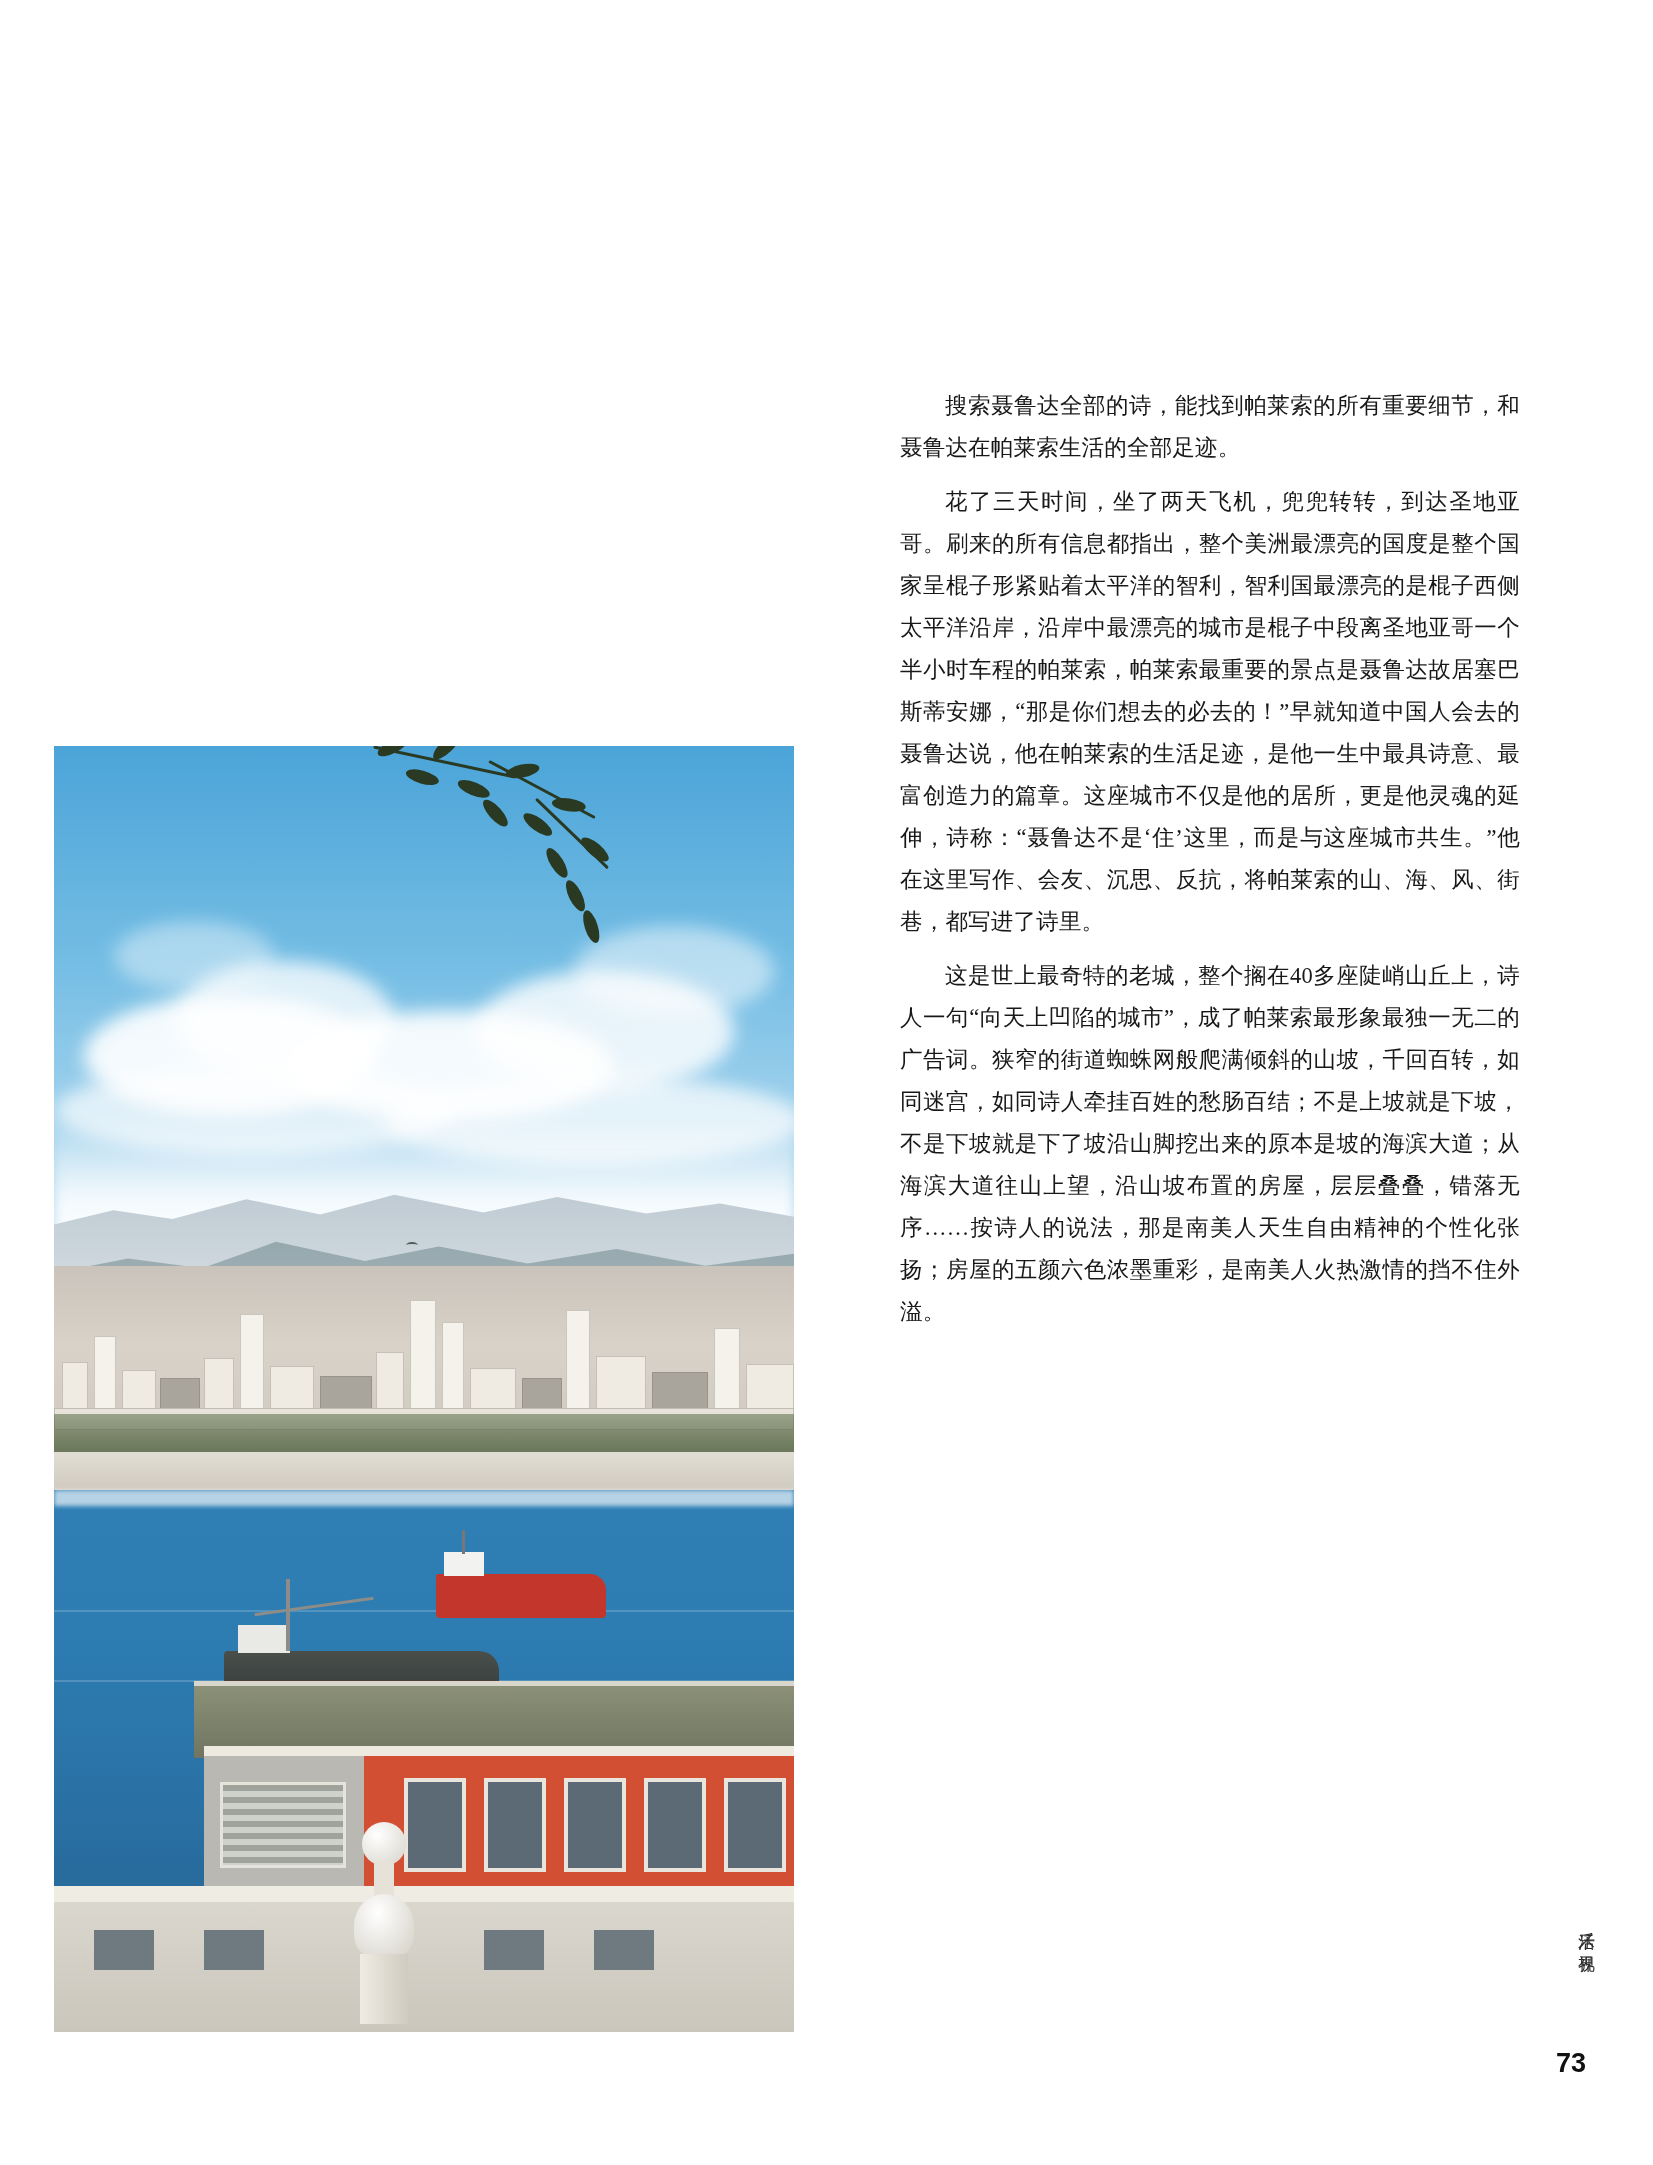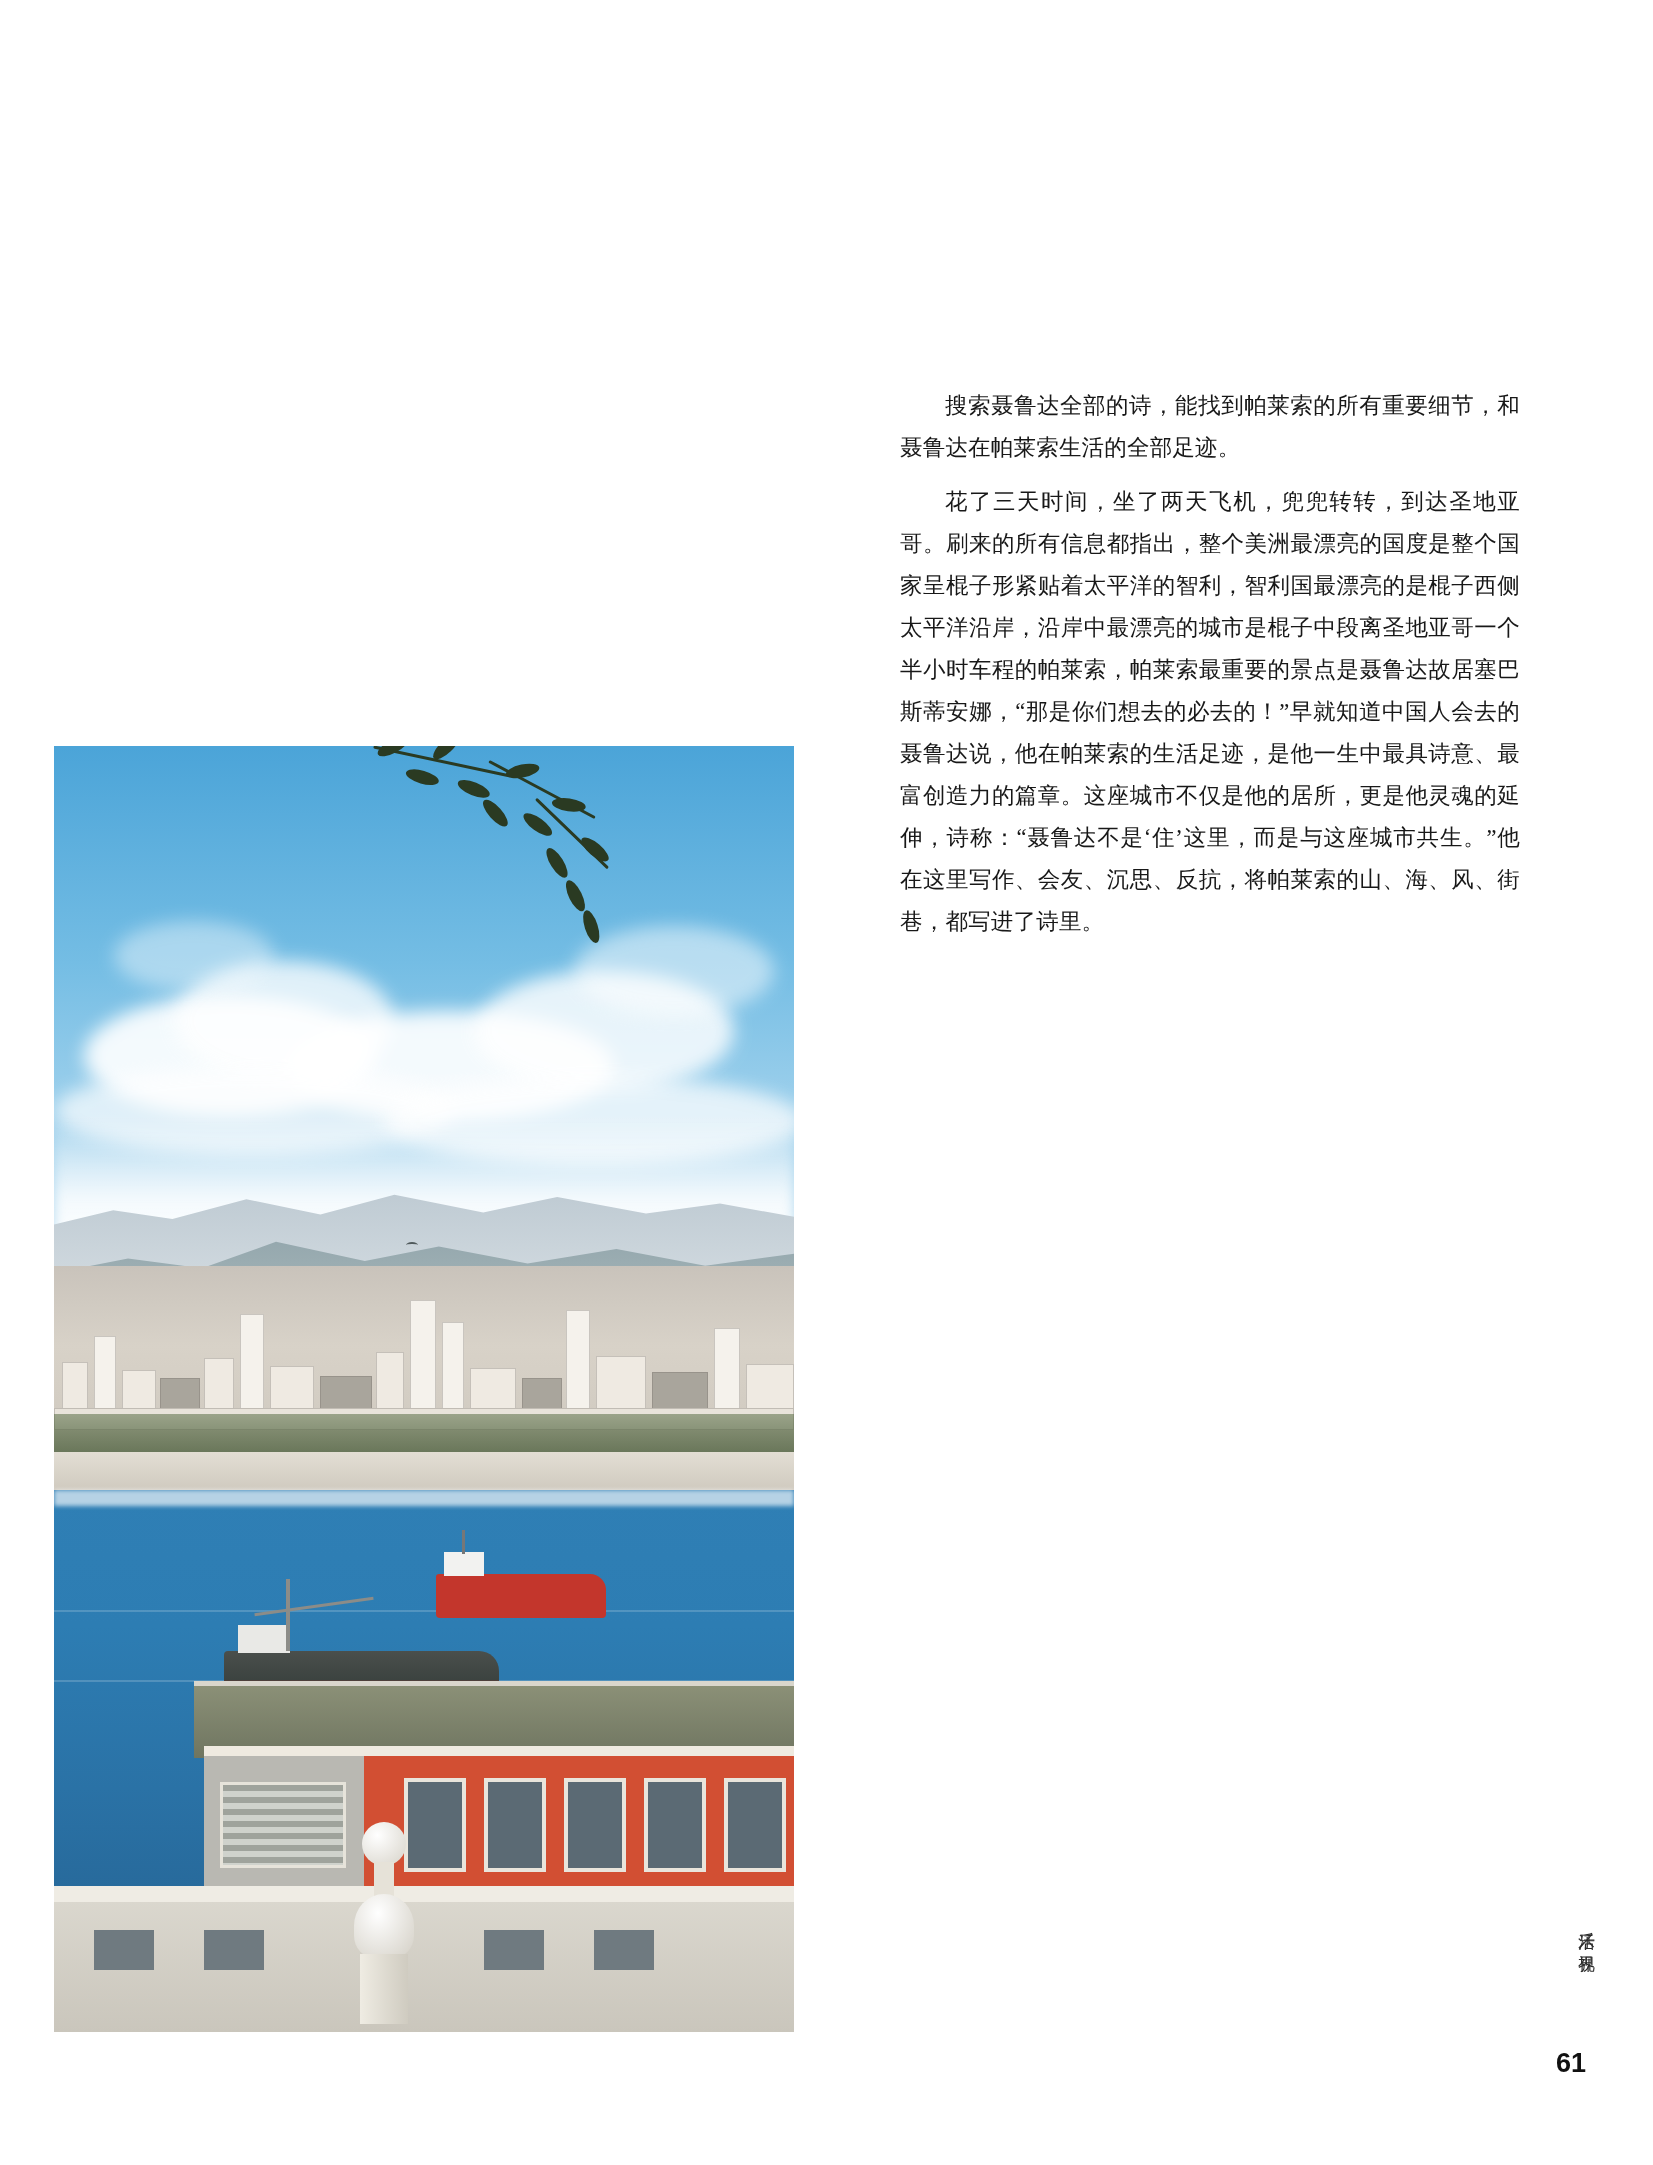--- a/index.html
+++ b/index.html
@@ -346,16 +346,17 @@
       <div class="leaf" style="left:214px; top:158px;transform:rotate(72deg);"></div>
       <div class="leaf" style="left:180px; top:50px; transform:rotate(8deg);"></div>
       <div class="leaf" style="left:210px; top:86px; transform:rotate(40deg);"></div>
     </div>
   </div>
 </figure>
 
 <section id="article-column">
   <p class="para">搜索聂鲁达全部的诗，能找到帕莱索的所有重要细节，和聂鲁达在帕莱索生活的全部足迹。</p>
   <p class="para">花了三天时间，坐了两天飞机，兜兜转转，到达圣地亚哥。刷来的所有信息都指出，整个美洲最漂亮的国度是整个国家呈棍子形紧贴着太平洋的智利，智利国最漂亮的是棍子西侧太平洋沿岸，沿岸中最漂亮的城市是棍子中段离圣地亚哥一个半小时车程的帕莱索，帕莱索最重要的景点是聂鲁达故居塞巴斯蒂安娜，“那是你们想去的必去的！”早就知道中国人会去的聂鲁达说，他在帕莱索的生活足迹，是他一生中最具诗意、最富创造力的篇章。这座城市不仅是他的居所，更是他灵魂的延伸，诗称：“聂鲁达不是‘住’这里，而是与这座城市共生。”他在这里写作、会友、沉思、反抗，将帕莱索的山、海、风、街巷，都写进了诗里。</p>
+  <p class="para">这是世上最奇特的老城，整个搁在40多座陡峭山丘上，诗人一句“向天上凹陷的城市”，成了帕莱索最形象最独一无二的广告词。狭窄的街道蜘蛛网般爬满倾斜的山坡，千回百转，如同迷宫，如同诗人牵挂百姓的愁肠百结；不是上坡就是下坡，不是下坡就是下了坡沿山脚挖出来的原本是坡的海滨大道；从海滨大道往山上望，沿山坡布置的房屋，层层叠叠，错落无序……按诗人的说法，那是南美人天生自由精神的个性化张扬；房屋的五颜六色浓墨重彩，是南美人火热激情的挡不住外溢。</p>
 </section>
 
 <div id="side-label">乐活／视界</div>
-<div id="page-number">61</div>
+<div id="page-number">73</div>
 
 </body></html>

